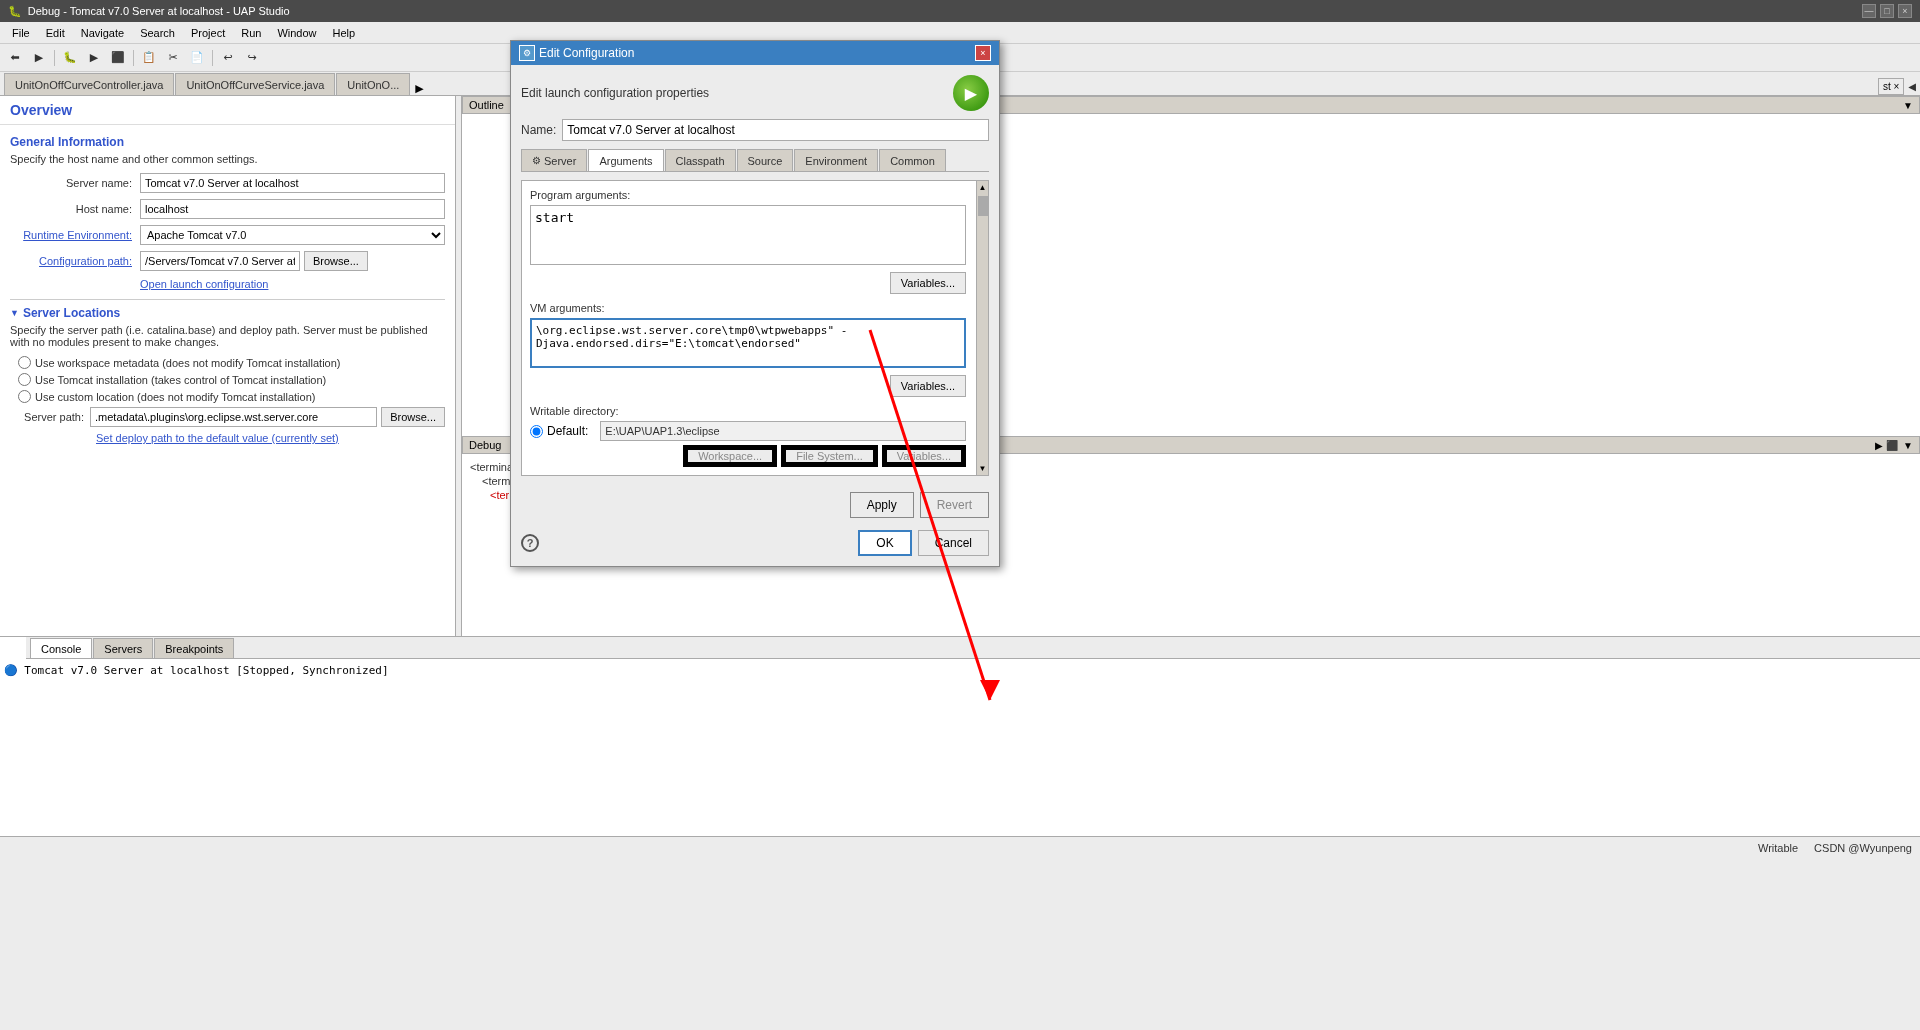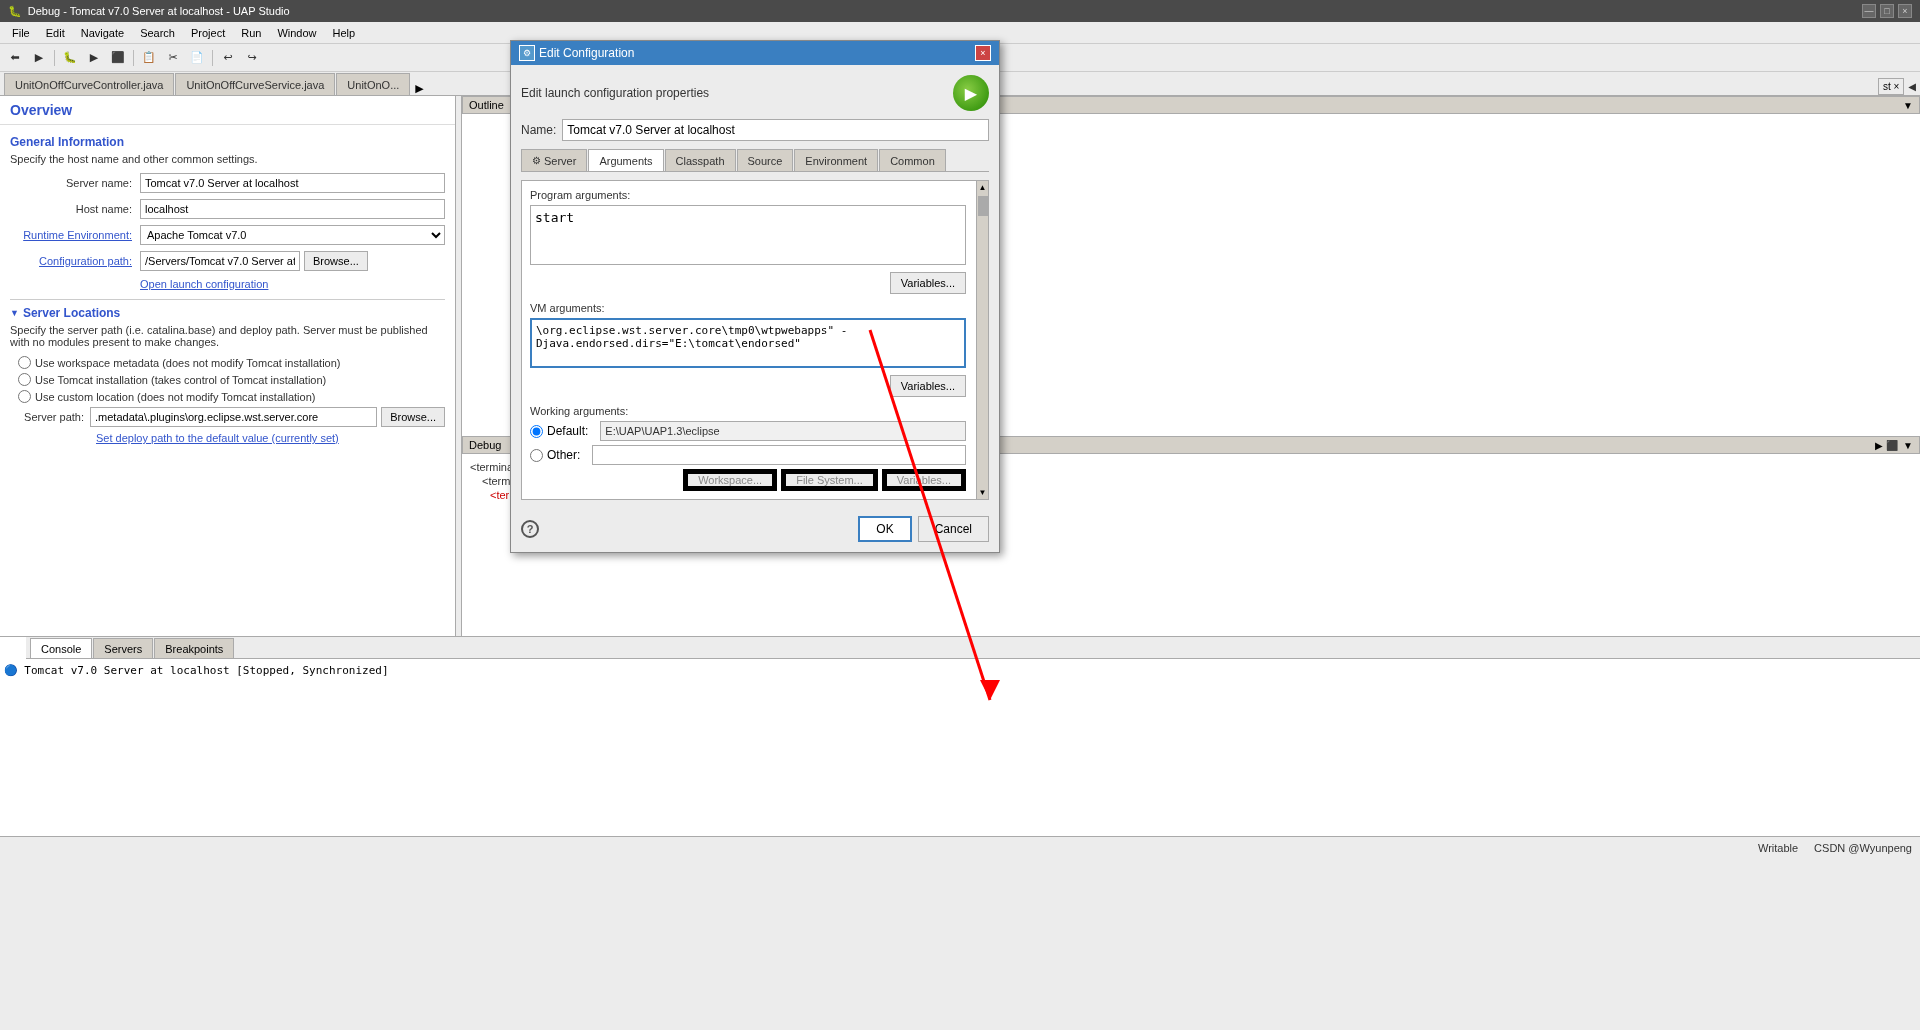--- a/index.html
+++ b/index.html
@@ -690,41 +690,40 @@
         </div>
         
         <div class="section-label">VM arguments:</div>
         <textarea class="vm-args-textarea" style="">\org.eclipse.wst.server.core\tmp0\wtpwebapps" -
 Djava.endorsed.dirs="E:\tomcat\endorsed"</textarea>
         <div style="display:flex; justify-content:flex-end; margin-bottom:8px;">
           <button class="variables-btn">Variables...</button>
         </div>
         
         <div class="working-dir-section">
-          <div class="working-dir-label">Working arguments:</div>
+          <div class="working-dir-label">Writable directory:</div>
           <div class="wd-row">
             <input type="radio" name="wd" checked="" class="wd-radio" style="">
             <span>Default:</span>
             <input class="wd-input" value="E:\UAP\UAP1.3\eclipse" readonly="" style="">
-          </div>
-          <div class="wd-row">
-            <input type="radio" name="wd" class="wd-radio" style="">
-            <span>Other:</span>
-            <input class="wd-input" value="" style="background: rgb(255, 255, 255);">
           </div>
           <div class="wd-btn-row">
             <button class="wd-btn">Workspace...</button>
             <button class="wd-btn">File System...</button>
             <button class="wd-btn">Variables...</button>
           </div>
         </div>
       </div>
     </div>
   </div>
 
+  <div style="display:flex; justify-content:flex-end; align-items:center; padding:6px 10px; gap:6px; background:#ECECEC;">
+    <button class="apply-btn">Apply</button>
+    <button class="revert-btn">Revert</button>
+  </div>
 
   <div style="display:flex; justify-content:space-between; align-items:center; padding:6px 10px 10px; background:#ECECEC;">
     <div class="dialog-help-icon">?</div>
     <div style="display:flex; gap:6px;">
       <button class="dialog-btn primary">OK</button>
       <button class="dialog-btn">Cancel</button>
     </div>
   </div>
 </div>
 

